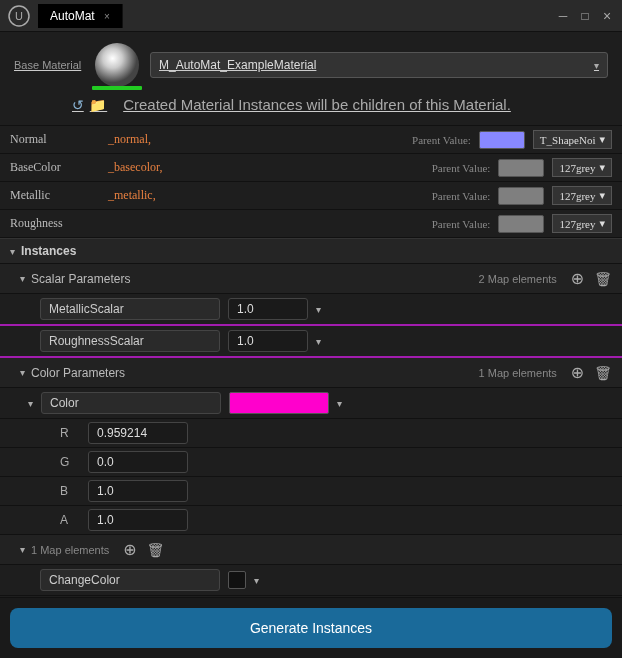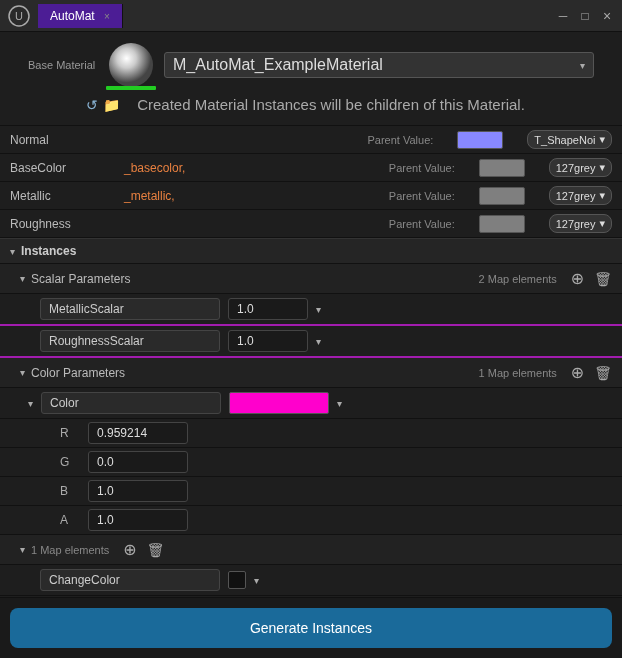--- a/index.html
+++ b/index.html
@@ -49,22 +49,23 @@
     .main {
       display: flex;
       flex-direction: column;
       height: calc(658px - 32px);
       background: #1e1e1e;
     }
 
     
     .base-material-section {
       background: #1e1e1e;
-      padding: 8px 28px;
-      border-bottom: 1px solid #111;
+      padding: 8px 14px;
+      border-bottom: 1px solid #111;
+      text-decoration: underline;
     }
     .base-material-row {
       display: flex;
       align-items: center;
       gap: 8px;
       margin-bottom: 6px;
     }
     .base-material-label {
       font-size: 11px;
       color: #999;
@@ -82,21 +83,21 @@
       border: 1px solid #555;
       color: #ddd;
       padding: 4px 8px;
       border-radius: 3px;
       display: flex;
       align-items: center;
       justify-content: space-between;
       height: 26px;
     }
     .material-dropdown-text {
-      font-size: 16px;
+      font-size: 12px;
       color: #ddd;
     }
     .dropdown-arrow {
       color: #aaa;
       font-size: 10px;
     }
     .icon-btn {
       color: #8ab4d4;
       font-size: 14px;
       cursor: pointer;
@@ -108,21 +109,22 @@
       flex: 1;
     }
 
     
     .param-row {
       display: flex;
       align-items: center;
       height: 28px;
       padding: 0 10px;
       border-bottom: 1px solid #111;
-      gap: 24px;
+      gap: 8px;
+      font-family: Liberation Serif, serif;
     }
     .param-name {
       width: 90px;
       color: #bbb;
       font-size: 12px;
       flex-shrink: 0;
     }
     .param-value-text {
       color: #e88040;
       font-size: 12px;
@@ -138,21 +140,21 @@
       height: 18px;
       border: 1px solid #555;
       border-radius: 2px;
       flex-shrink: 0;
     }
     .param-dropdown-btn {
       background: #333;
       border: 1px solid #555;
       color: #ddd;
       padding: 2px 6px;
-      border-radius: 8px;
+      border-radius: 0;
       font-size: 11px;
       display: flex;
       align-items: center;
       gap: 4px;
       cursor: pointer;
     }
 
     
     .section-header {
       background: #252525;
@@ -362,21 +364,21 @@
       border-bottom: 1px solid #111;
     }
     .tab-item {
       padding: 5px 12px;
       color: #ccc;
       font-size: 12px;
       border-right: 1px solid #111;
       cursor: pointer;
     }
     .tab-item.active {
-      background: #4c1d95;
+      background: #000000;
       color: #fff;
     }
     .tab-close {
       margin-left: 6px;
       color: #888;
       font-size: 10px;
     }
   </style>
 </head>
 <body>
@@ -422,20 +424,21 @@
     </div>
     <div style="display:flex; align-items:center; margin-left:58px; gap:6px; margin-bottom:4px;">
       <span class="icon-btn">↺</span>
       <span class="icon-btn">📁</span>
       <span class="base-material-desc">Created Material Instances will be children of this Material.</span>
     </div>
   </div>
 
   <div class="param-row">
     <span class="param-name">Normal</span>
+    <span class="param-value-text">_normal,</span>
     <span class="param-parent-label">Parent Value:</span>
     <div class="param-color-swatch" style="background:#8888ff;"></div>
     <div class="param-dropdown-btn">
       <span>T_ShapeNoi</span>
       <span>▾</span>
     </div>
   </div>
   <div class="param-row">
     <span class="param-name">BaseColor</span>
     <span class="param-value-text">_basecolor,</span>

